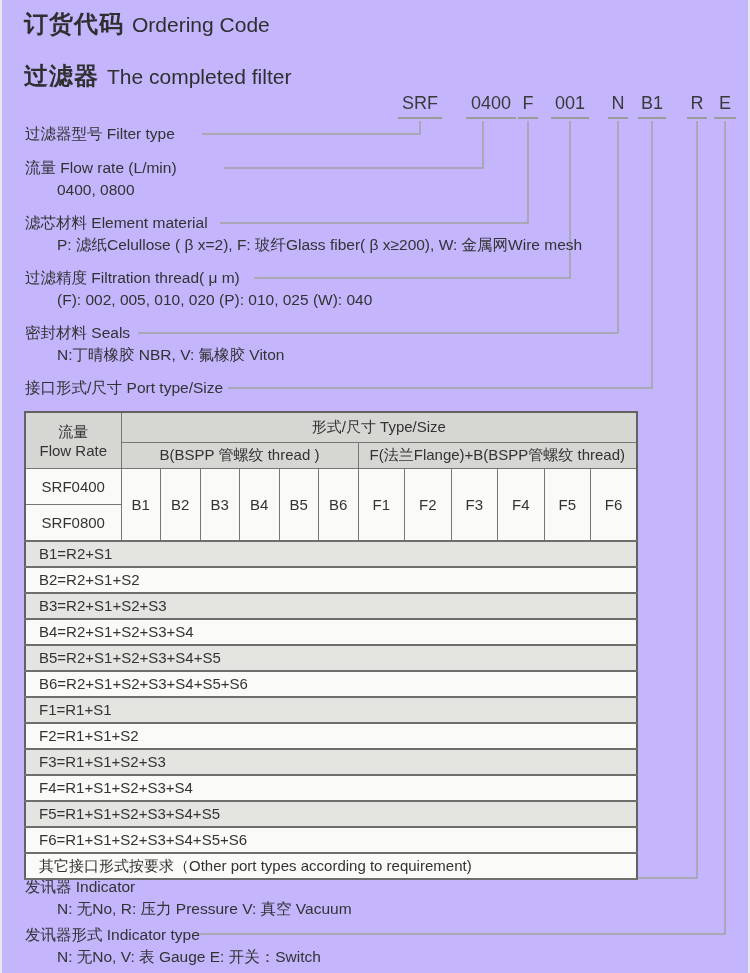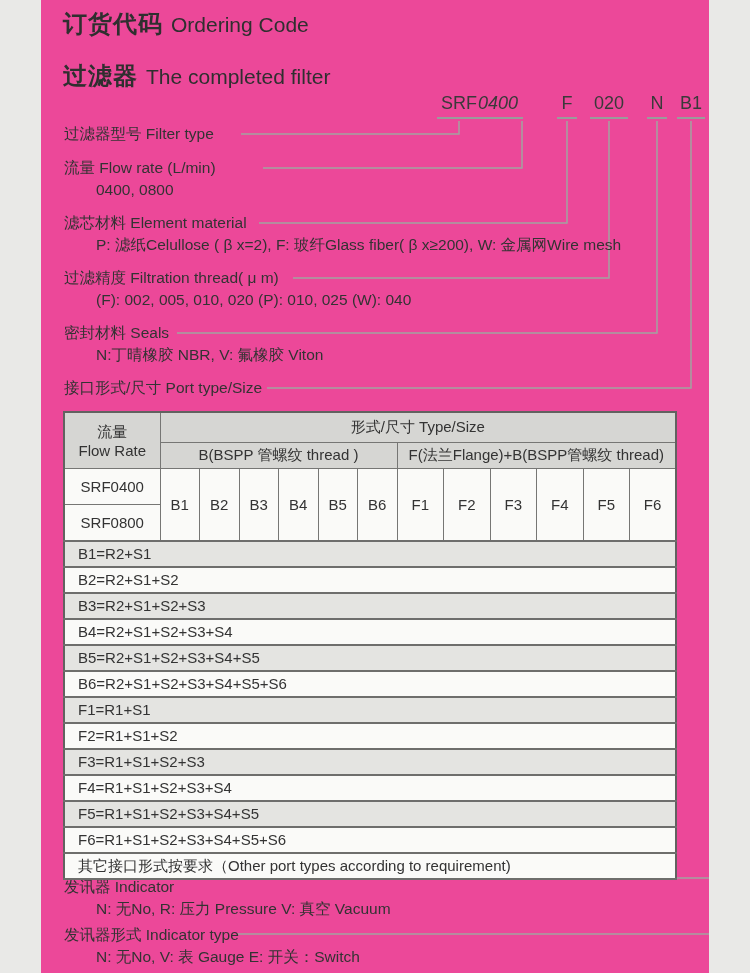--- a/index.html
+++ b/index.html
@@ -1,18 +1,18 @@
 <!DOCTYPE html>
 <html><head>
 <meta charset="utf-8">
 <style>
   html,body{margin:0;padding:0;background:#e9e9e7;}
   #page{
-    position:relative;width:668px;height:973px;margin:0 auto;
-    background:#ec4899;color:#2f2f2f;overflow:hidden;
+    position:relative;width:746px;height:973px;margin:0 auto;
+    background:#c4b5fd;color:#2f2f2f;overflow:hidden;
     font-family:"Liberation Sans","DejaVu Sans",sans-serif;
   }
   
   .heading{position:absolute;left:22px;white-space:nowrap;}
   .heading .cn{font-size:24px;font-weight:bold;letter-spacing:1px;}
   .heading .en{font-size:21px;font-weight:normal;margin-left:8px;}
   
   .code-seg{
     position:absolute;top:92px;height:25px;text-align:center;
     font-size:18px;line-height:23px;color:#3a3a3a;
@@ -52,23 +52,23 @@
 <div id="page">
 
   <div class="heading" style="top:8px;">
     <span class="cn">订货代码</span><span class="en">Ordering Code</span>
   </div>
   <div class="heading" style="top:60px;">
     <span class="cn">过滤器</span><span class="en">The completed filter</span>
   </div>
 
   <span class="code-seg" style="left:396px;width:44px;">SRF</span>
-  <span class="code-seg" style="left:432px;width:50px;font-style:italic;">0400</span>
+  <span class="code-seg" style="left:464px;width:50px;">0400</span>
   <span class="code-seg" style="left:516px;width:20px;">F</span>
-  <span class="code-seg" style="left:549px;width:38px;">020</span>
+  <span class="code-seg" style="left:549px;width:38px;">001</span>
   <span class="code-seg" style="left:606px;width:20px;">N</span>
   <span class="code-seg" style="left:636px;width:28px;">B1</span>
   <span class="code-seg" style="left:685px;width:20px;">R</span>
   <span class="code-seg" style="left:712px;width:22px;">E</span>
 
   <svg id="leaders" width="750" height="973" viewBox="0 0 750 973">
     <polyline points="200,134 418,134 418,121"></polyline>
     <polyline points="222,168 481,168 481,121"></polyline>
     <polyline points="218,223 526,223 526,121"></polyline>
     <polyline points="252,278 568,278 568,121"></polyline>

